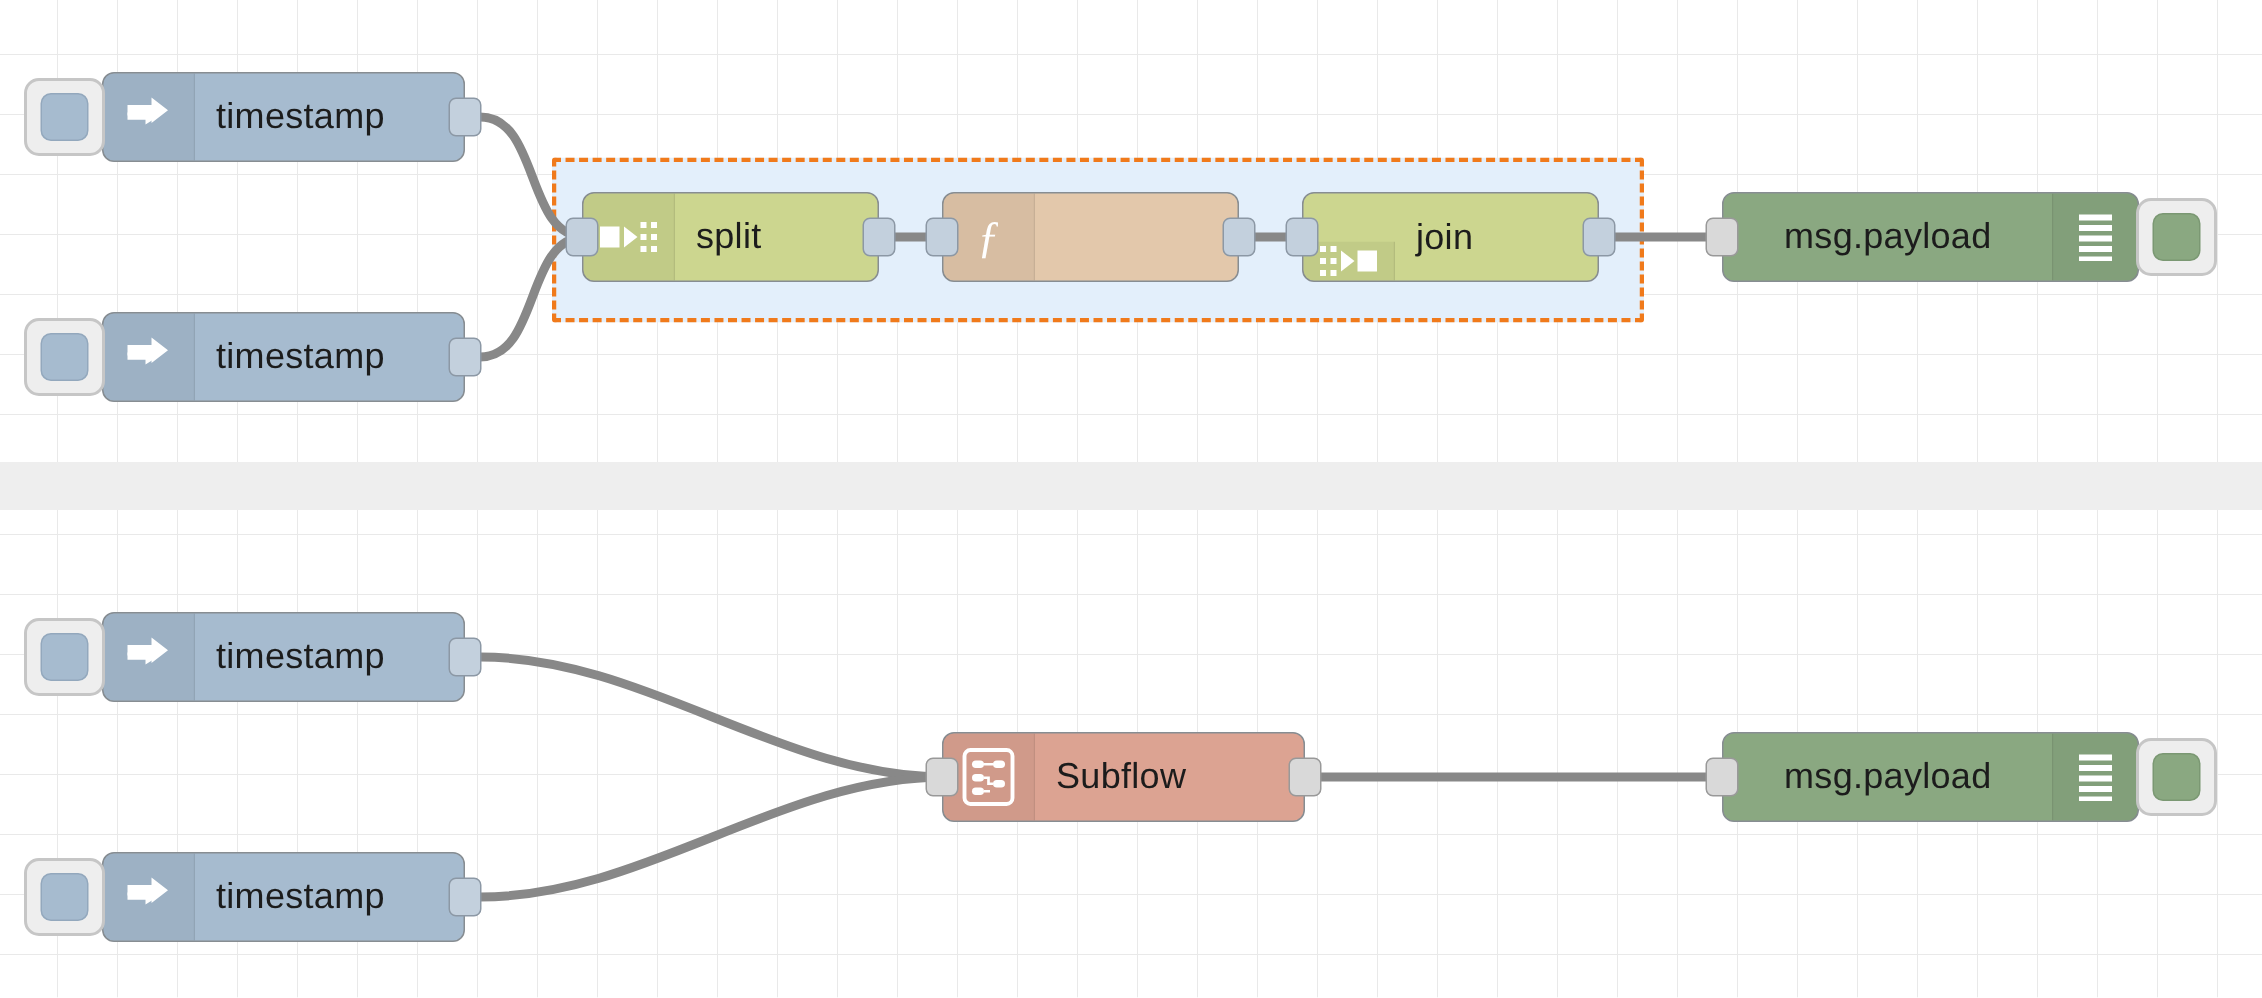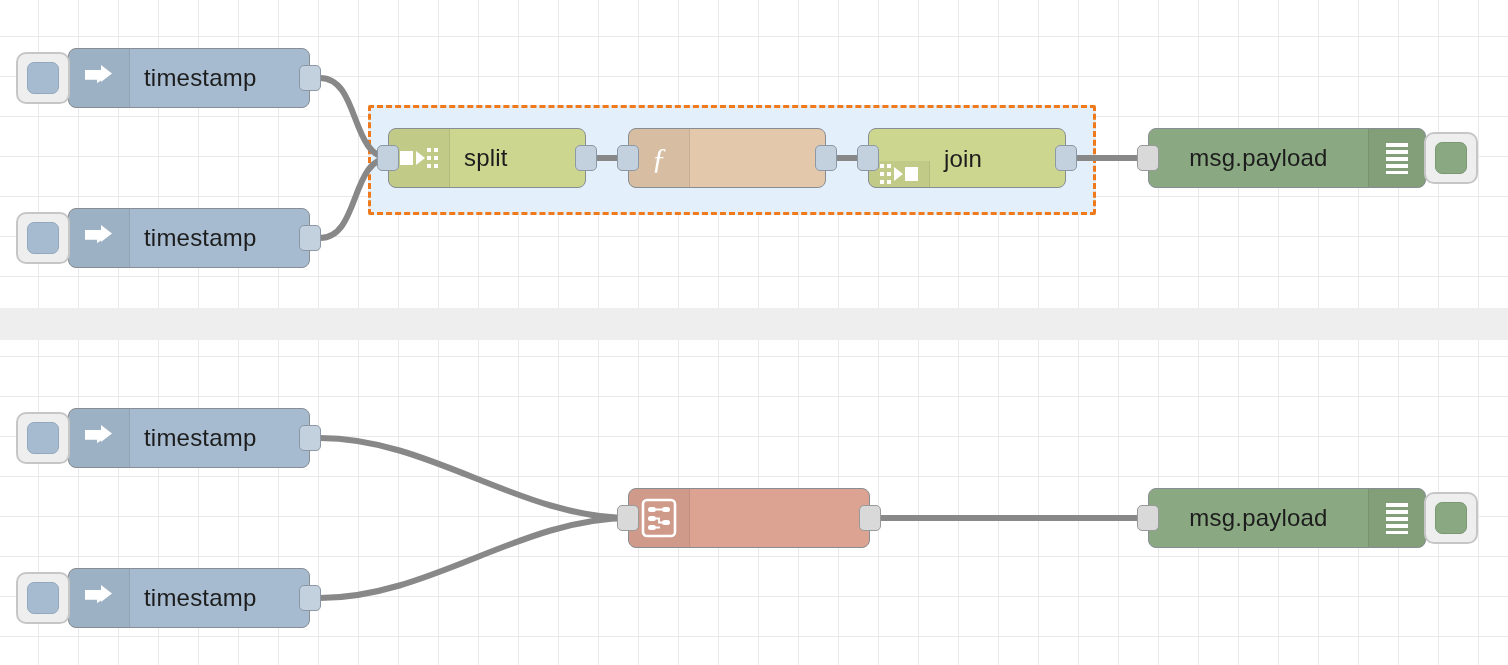--- a/index.html
+++ b/index.html
@@ -311,20 +311,21 @@
       <svg width="36" height="40" viewBox="0 0 36 40" aria-hidden="true">
         <rect x="2" y="2" width="32" height="36" rx="4" fill="none" stroke="#ffffff" stroke-width="2.6"></rect>
         <rect x="7" y="9" width="8" height="5" rx="2.5" fill="#ffffff"></rect>
         <rect x="21" y="9" width="8" height="5" rx="2.5" fill="#ffffff"></rect>
         <rect x="7" y="18" width="8" height="5" rx="2.5" fill="#ffffff"></rect>
         <rect x="21" y="22" width="8" height="5" rx="2.5" fill="#ffffff"></rect>
         <rect x="7" y="27" width="8" height="5" rx="2.5" fill="#ffffff"></rect>
         <path d="M15 11.5 h6 M15 20.5 h3 v4 h3 M15 29.5 h4" stroke="#ffffff" stroke-width="1.8" fill="none"></path>
       </svg>
     </div>
+    <div class="label left">Subflow</div>
     <div class="port input"></div>
     <div class="port output"></div>
   </div>
 
   <div class="node" style="left:1148px;top:488px;width:278px;background:#8aa881;">
     <div class="label center">msg.payload</div>
     <div class="debug-icon-cell">
       <svg width="26" height="34" viewBox="0 0 26 34" aria-hidden="true">
         <g fill="#ffffff">
           <rect x="2" y="2" width="22" height="4"></rect>

